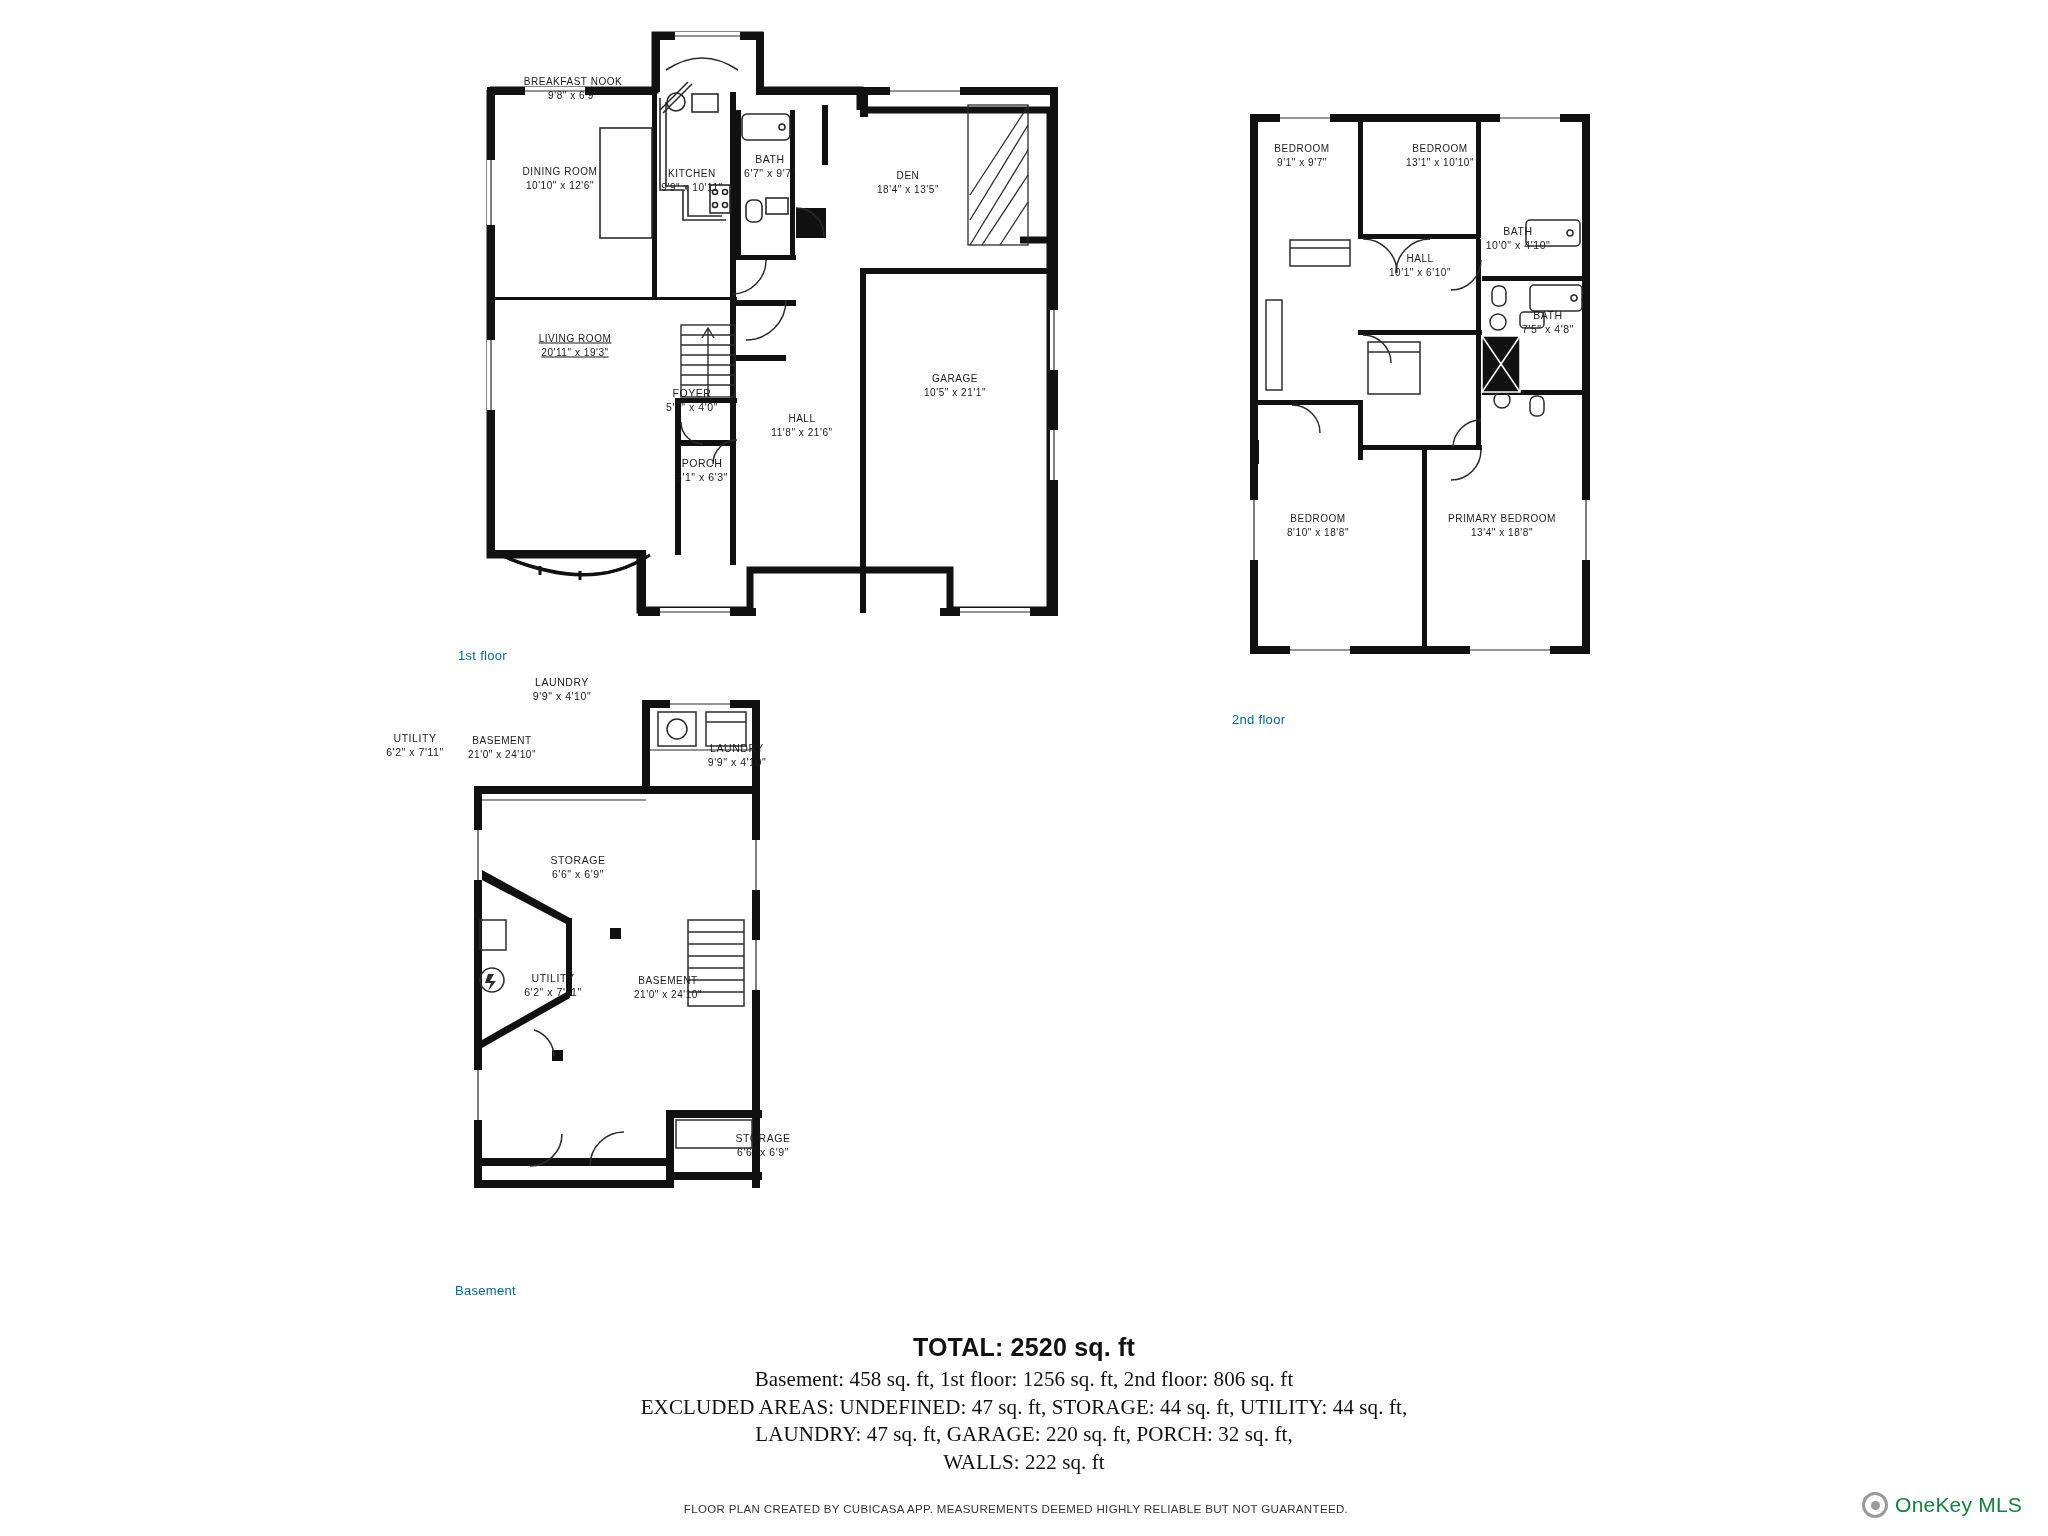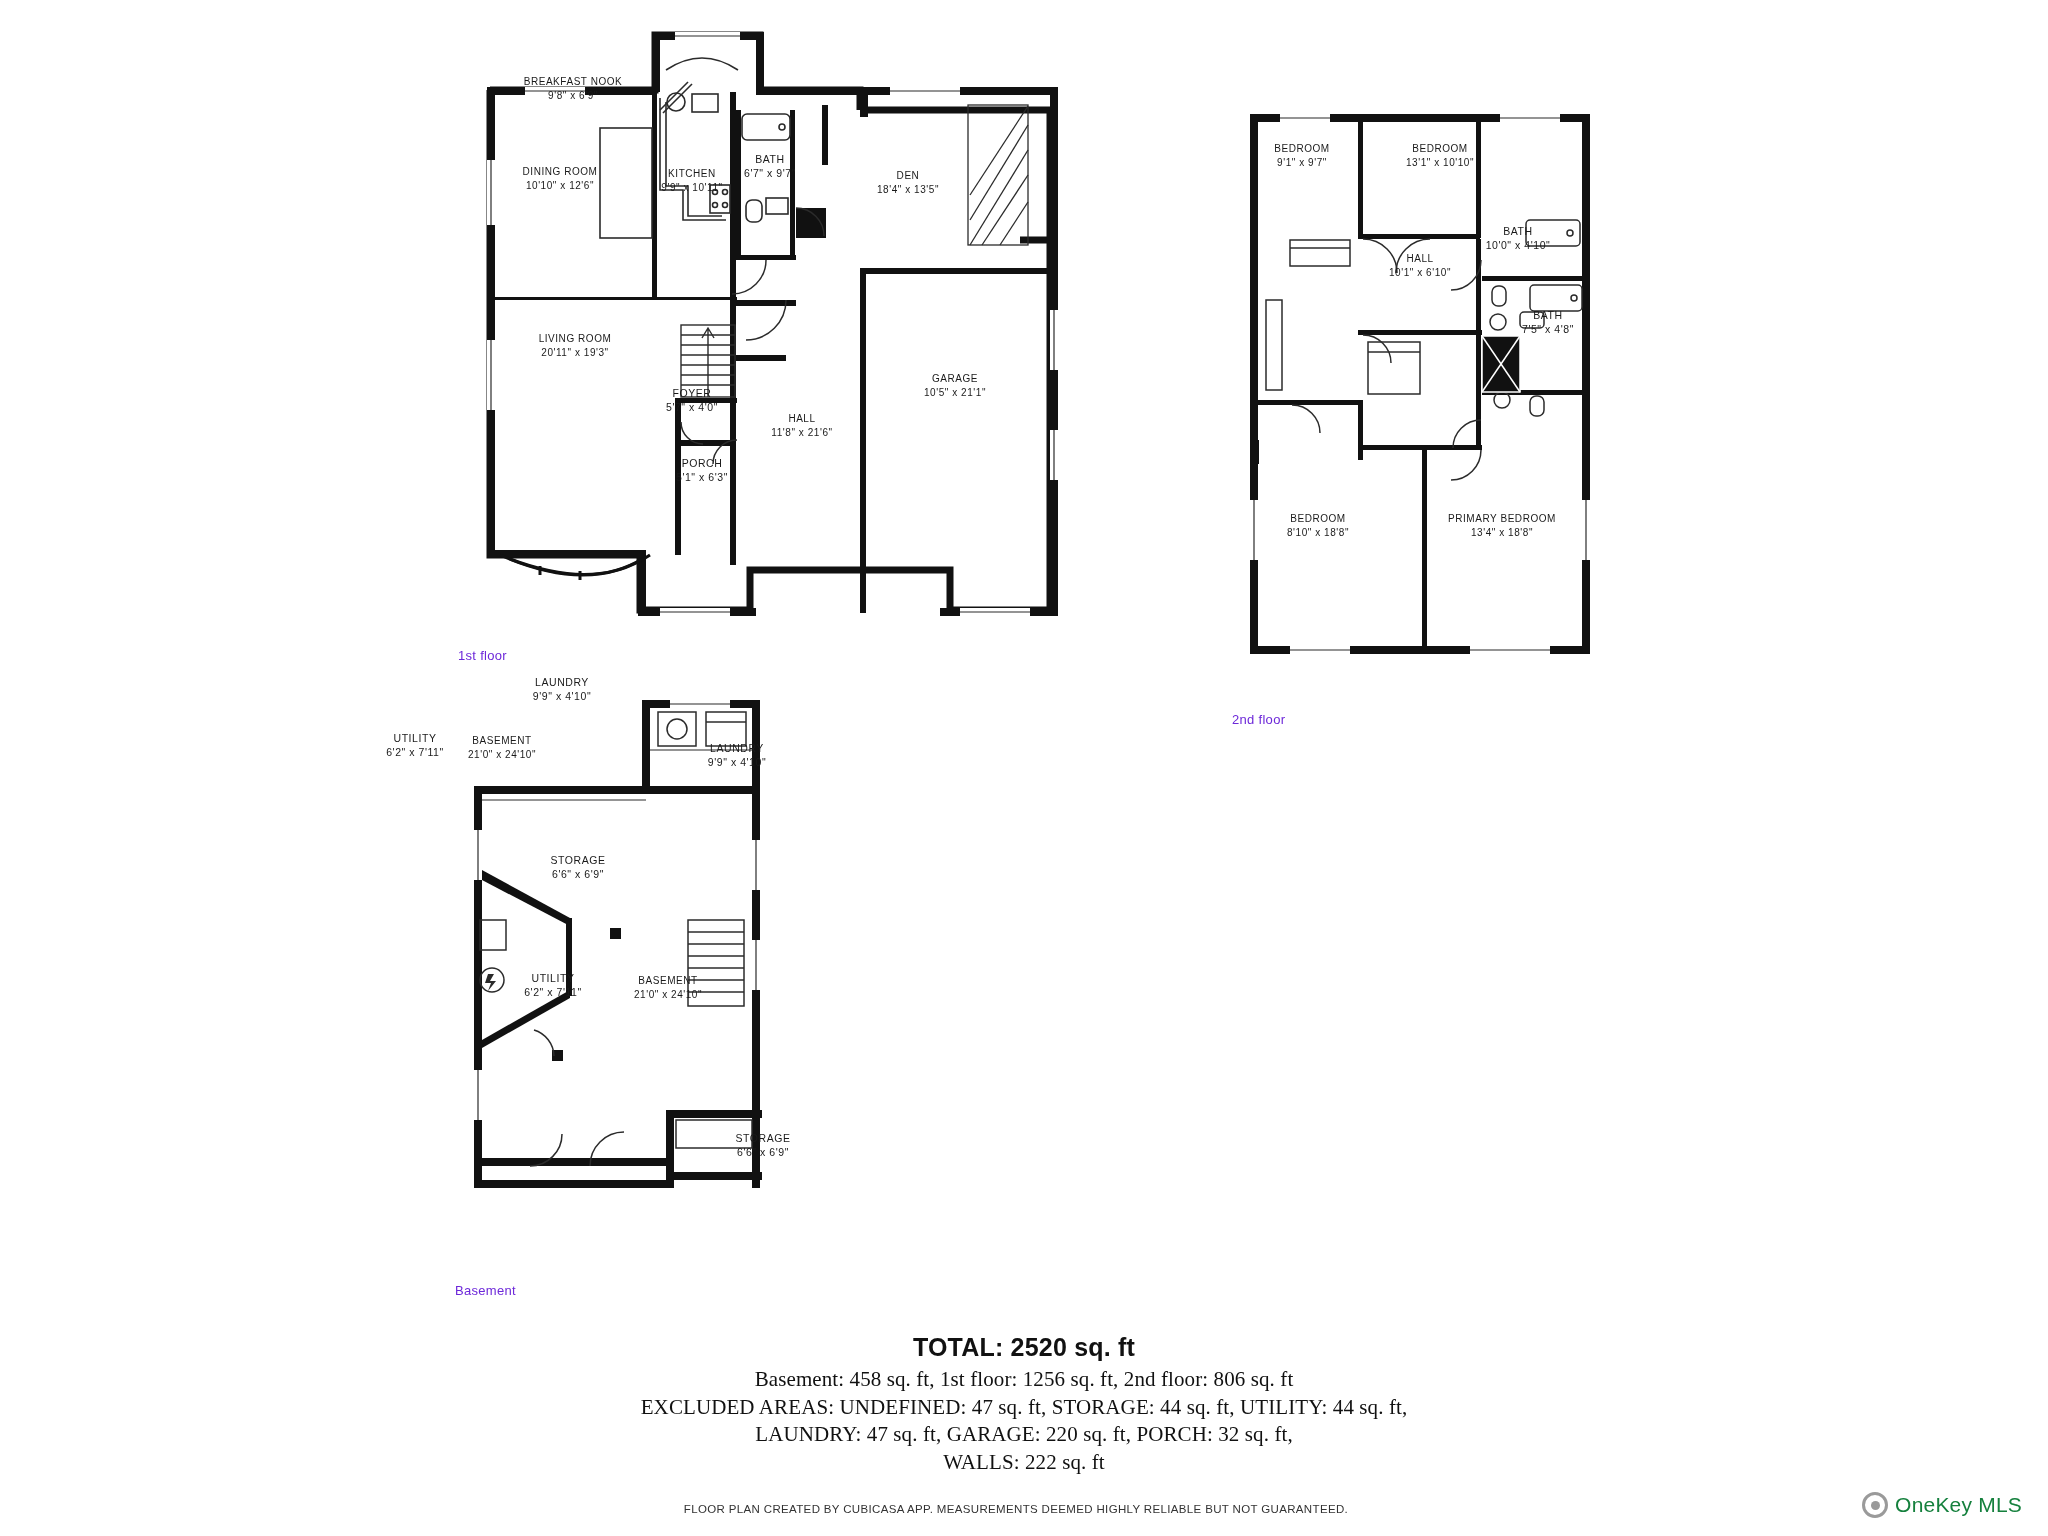--- a/index.html
+++ b/index.html
@@ -14,21 +14,21 @@
     height: 1536px;
     background: #ffffff;
     overflow: hidden;
   }
   .plan {
     position: absolute;
   }
   .floor-caption {
     position: absolute;
     font-size: 13px;
-    color: #6d28d9;
+    color: #0369a1;
     letter-spacing: 0.3px;
   }
   .room-label {
     position: absolute;
     text-align: center;
     color: #1a1a1a;
     font-size: 10px;
     line-height: 1.35;
     letter-spacing: 0.55px;
     white-space: nowrap;
@@ -258,21 +258,21 @@
       <span class="rdim">9'9" x 10'11"</span>
     </div>
     <div class="room-label small-label" style="left:340px; top:156px;">
       <span class="rname">BATH</span>
       <span class="rdim">6'7" x 9'7"</span>
     </div>
     <div class="room-label" style="left:478px; top:172px;">
       <span class="rname">DEN</span>
       <span class="rdim">18'4" x 13'5"</span>
     </div>
-    <div class="room-label" style="left:145px; top:335px;">
+    <div class="room-label" style="left:145px; top:335px;text-decoration:underline;">
       <span class="rname">LIVING ROOM</span>
       <span class="rdim">20'11" x 19'3"</span>
     </div>
     <div class="room-label" style="left:525px; top:375px;">
       <span class="rname">GARAGE</span>
       <span class="rdim">10'5" x 21'1"</span>
     </div>
     <div class="room-label small-label" style="left:262px; top:390px;">
       <span class="rname">FOYER</span>
       <span class="rdim">5'7" x 4'0"</span>

